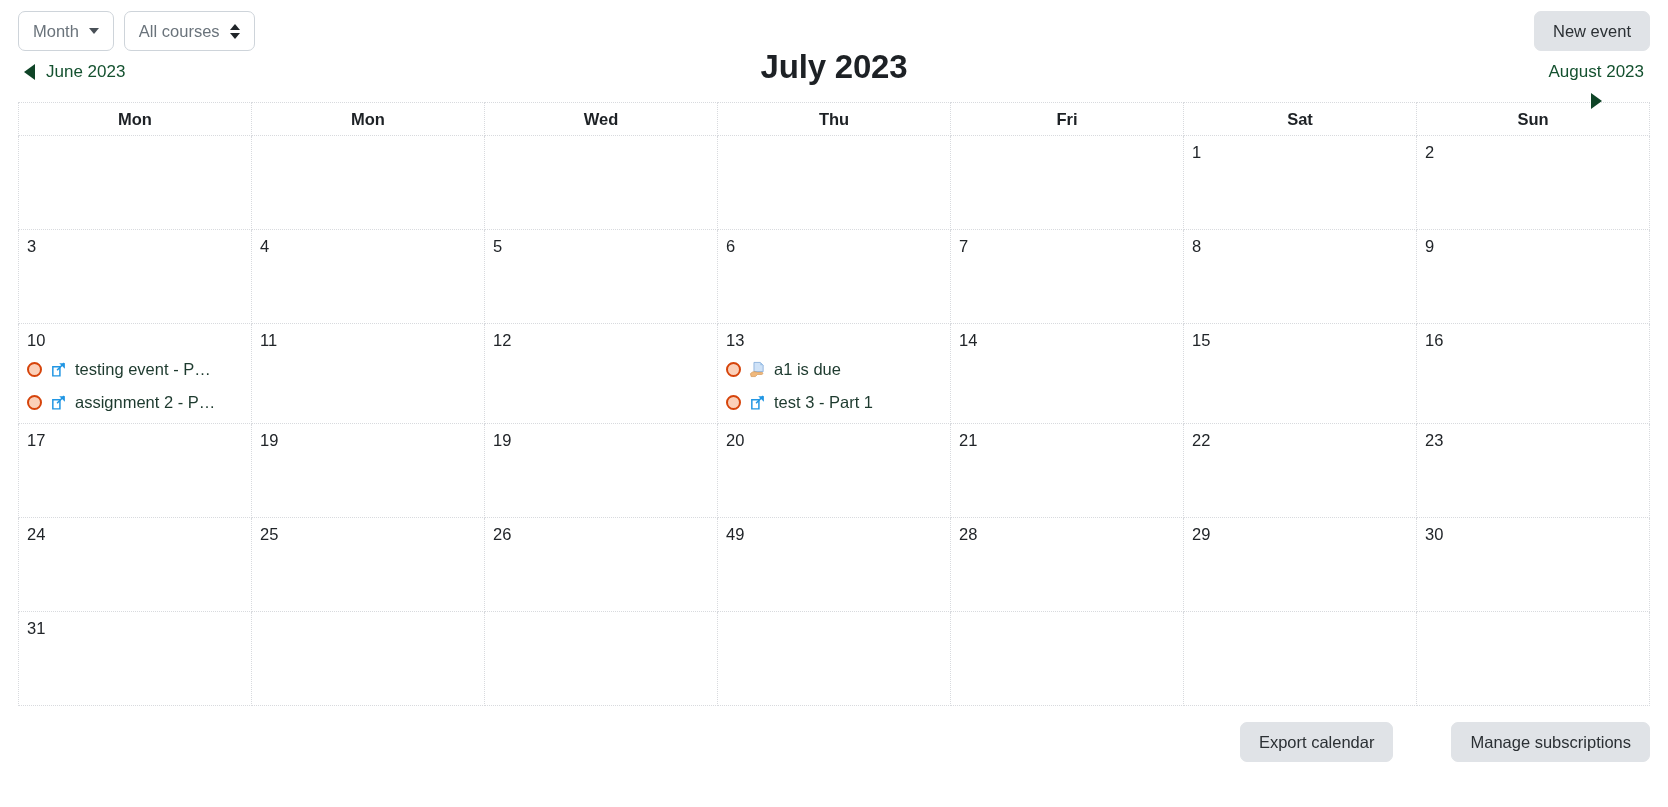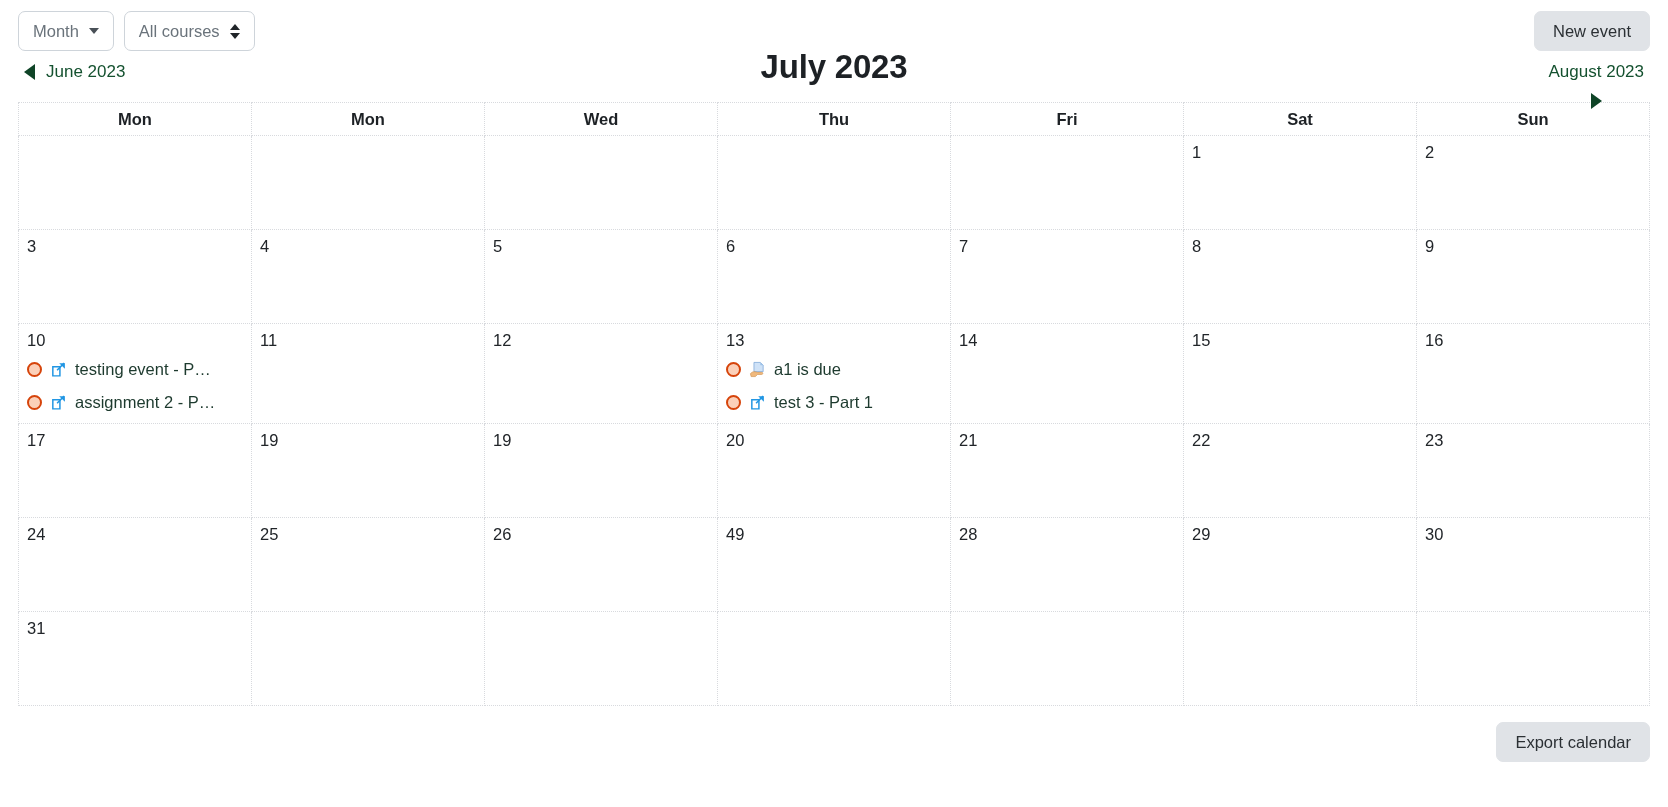--- a/index.html
+++ b/index.html
@@ -422,15 +422,16 @@
           </td>
           <td>
             <span class="daynum"></span>
           </td>
         </tr>
       </tbody>
   </table>
 
   <div class="footer">
     <button class="btn-secondary">Export calendar</button>
+    <button class="btn-secondary">Manage subscriptions</button>
   </div>
 
 </div>
 
 </body></html>

